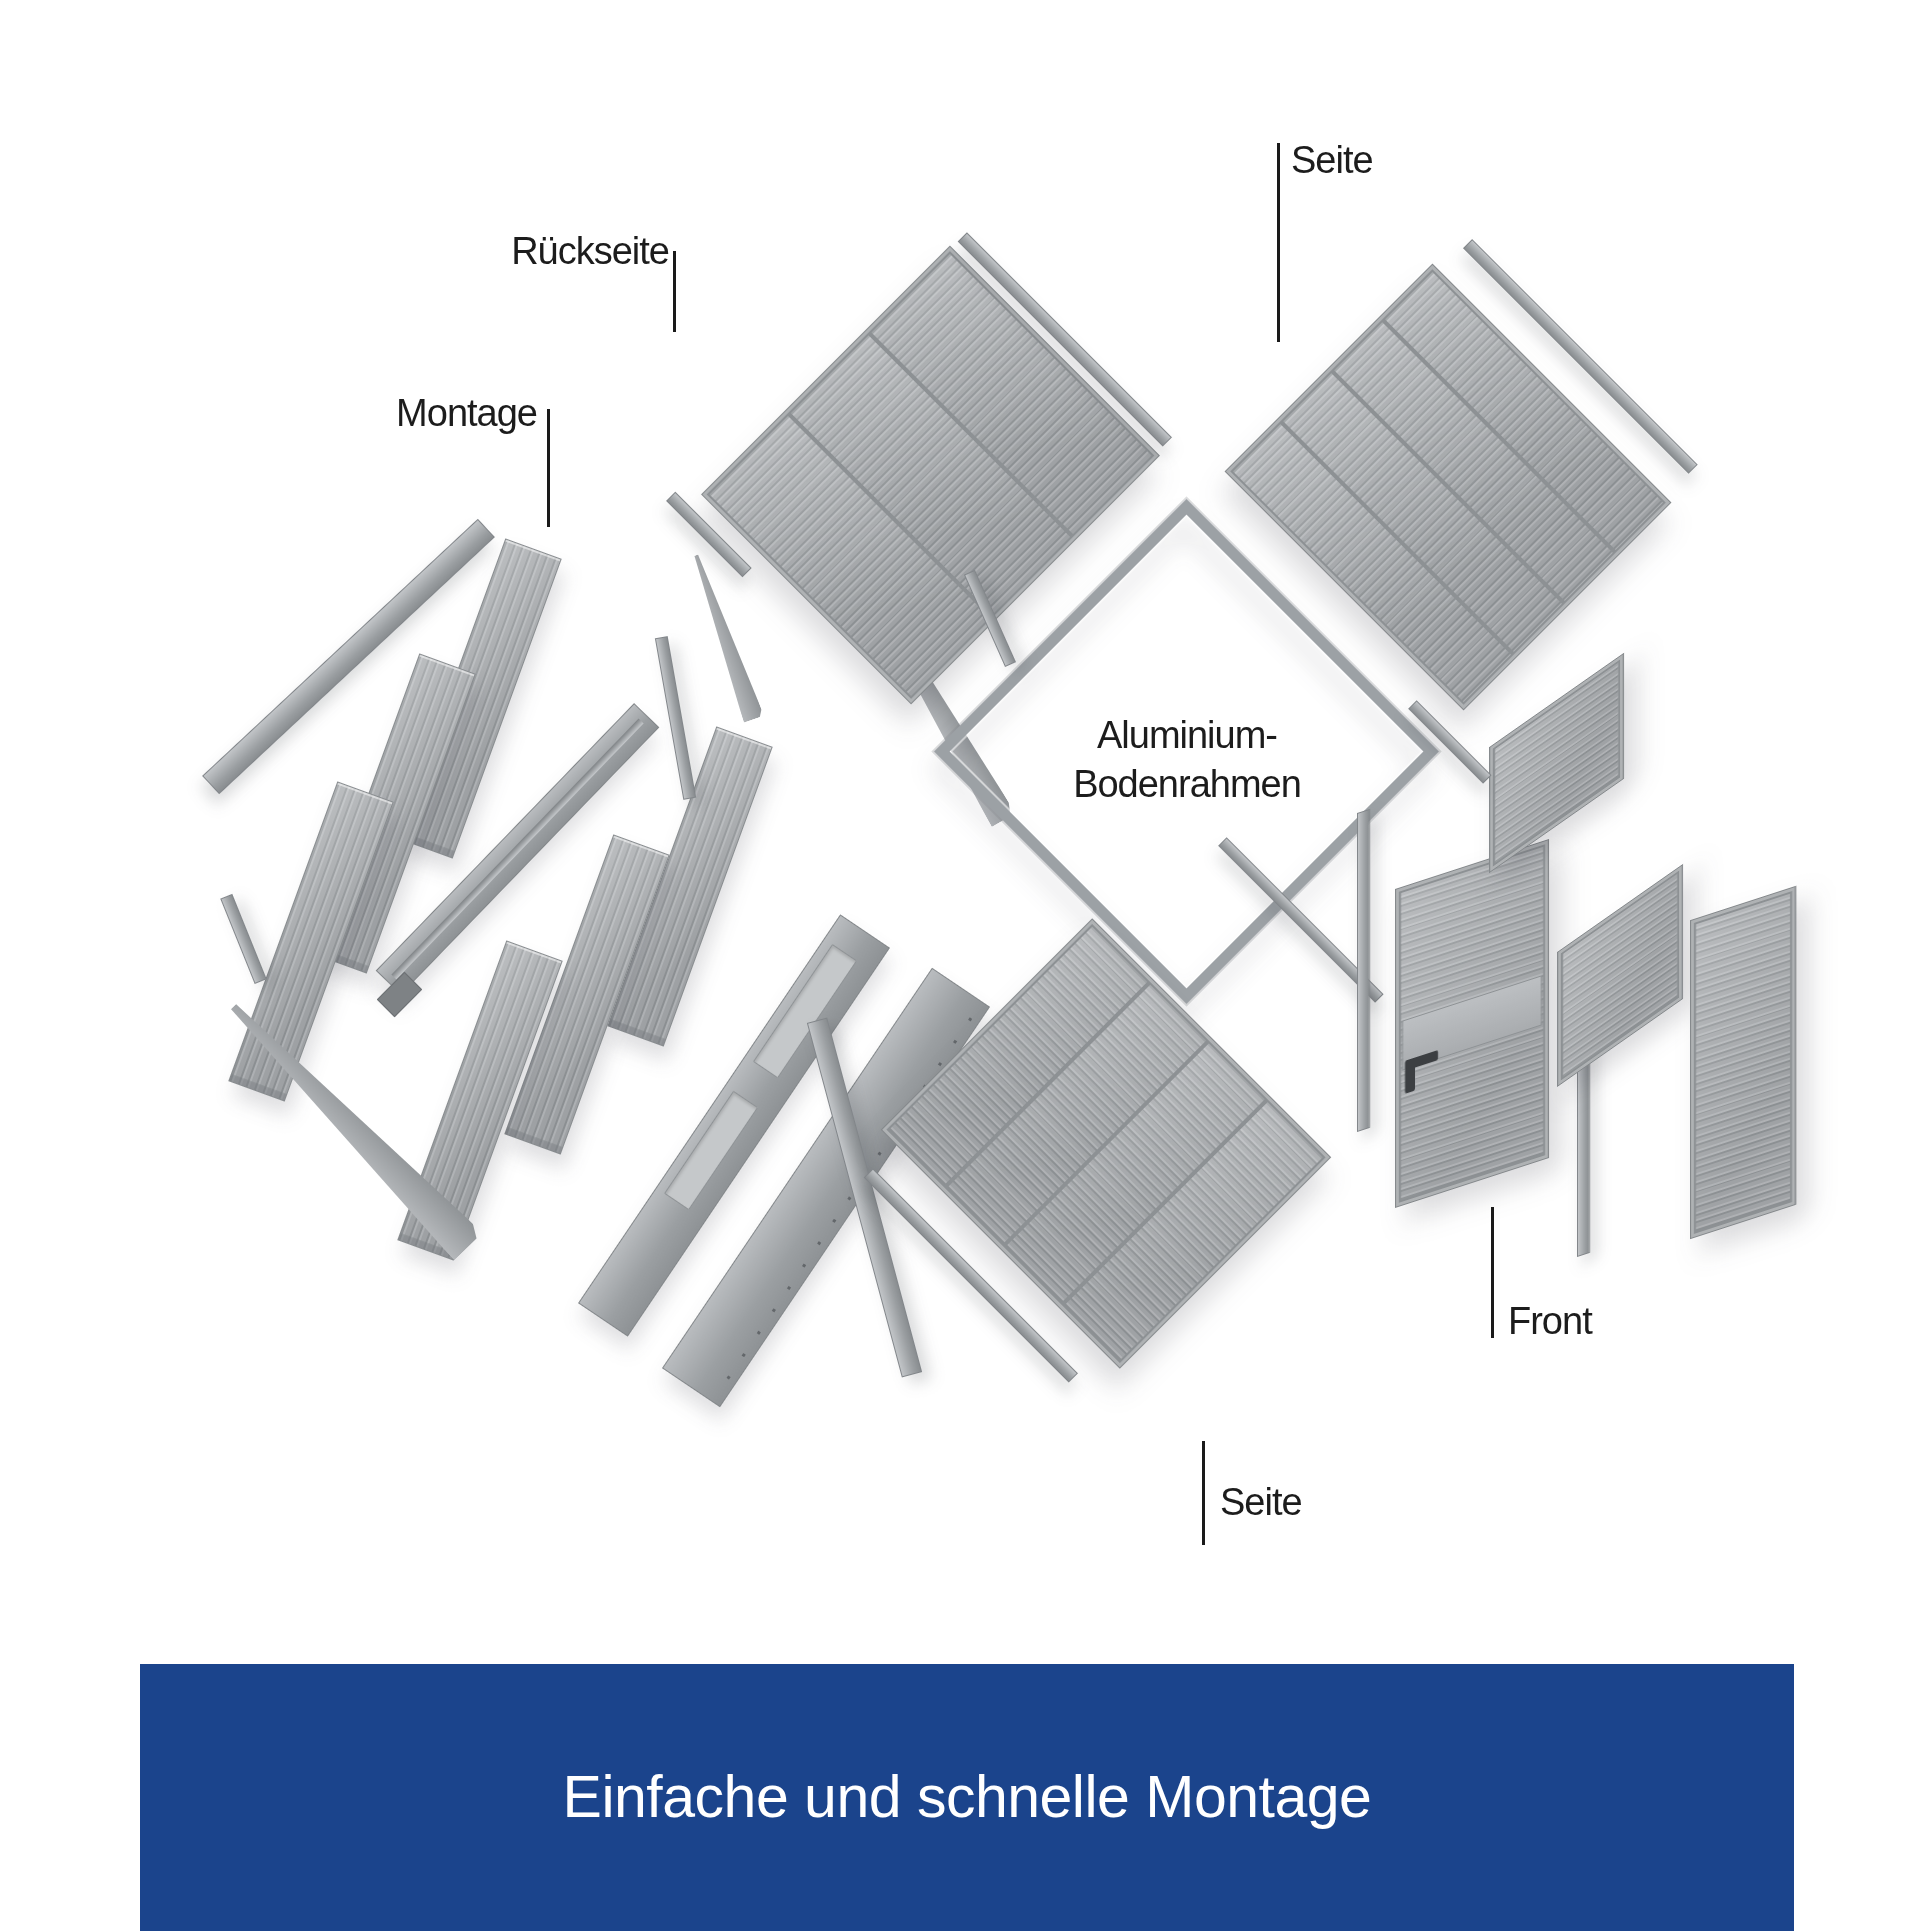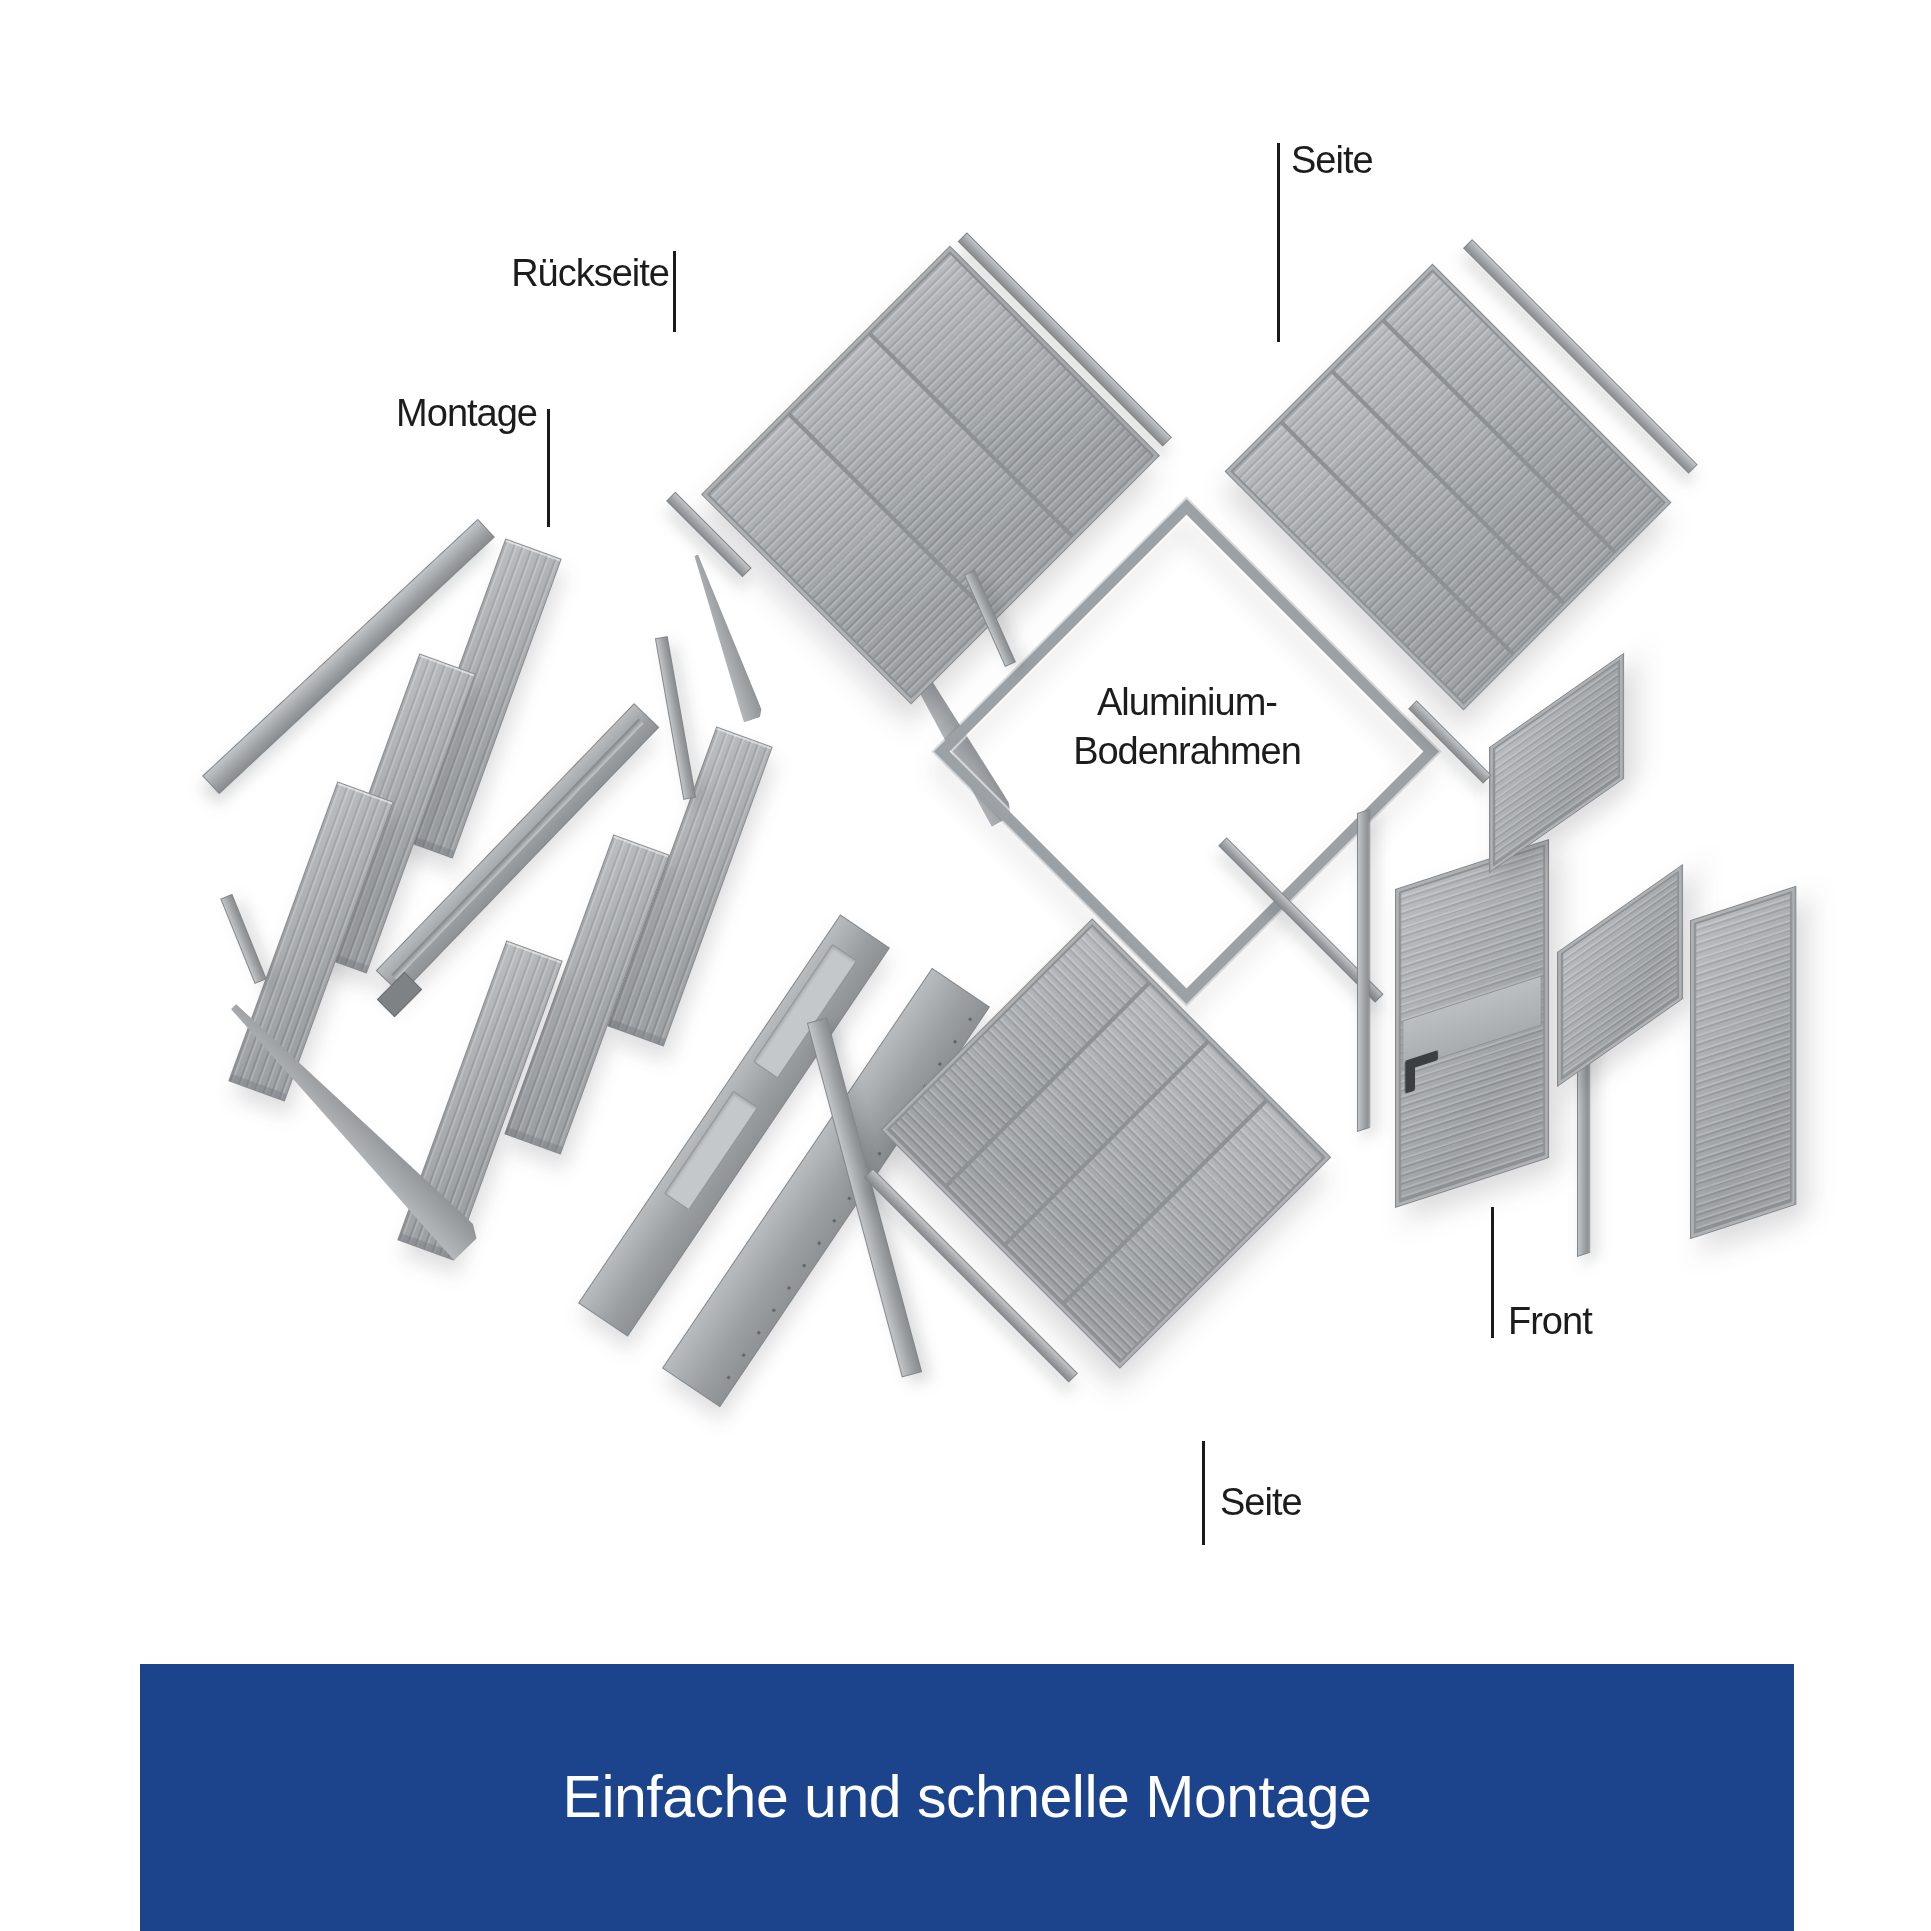--- a/index.html
+++ b/index.html
@@ -134,30 +134,30 @@
     <div class="band ribs-h"></div>
   </div>
   <div class="piece panel rows" style="left:1557px;top:908px;width:126px;height:135px;transform:skewY(-35deg);">
     <div class="band ribs-h"></div>
   </div>
   <div class="piece panel rows" style="left:1690px;top:903px;width:106px;height:319px;transform:skewY(-18deg);">
     <div class="band ribs-h"></div>
   </div>
   <div class="piece rail" style="left:1397px;top:736px;width:106px;height:11.6px;transform:rotate(45deg);"></div>
 
-  <div class="lbl" style="right:1262px;top:254px;">Rückseite</div>
+  <div class="lbl" style="right:1262px;top:232px;">Rückseite</div>
   <div class="cline" style="left:673px;top:251px;height:81px;"></div>
 
   <div class="lbl" style="right:1394px;top:394px;">Montage</div>
   <div class="cline" style="left:547px;top:409px;height:118px;"></div>
 
   <div class="lbl" style="left:1291px;top:141px;">Seite</div>
   <div class="cline" style="left:1277px;top:143px;height:199px;"></div>
 
-  <div class="lbl two-line" style="left:994px;top:678px;">
+  <div class="lbl two-line" style="left:994px;top:711px;">
     <span>Aluminium-</span><br>
     <span>Bodenrahmen</span>
   </div>
 
   <div class="lbl" style="left:1508px;top:1265px;margin-top:37px;">Front</div>
   <div class="cline" style="left:1491px;top:1207px;height:131px;"></div>
 
   <div class="lbl" style="left:1220px;top:1483px;">Seite</div>
   <div class="cline" style="left:1202px;top:1441px;height:104px;"></div>
 

